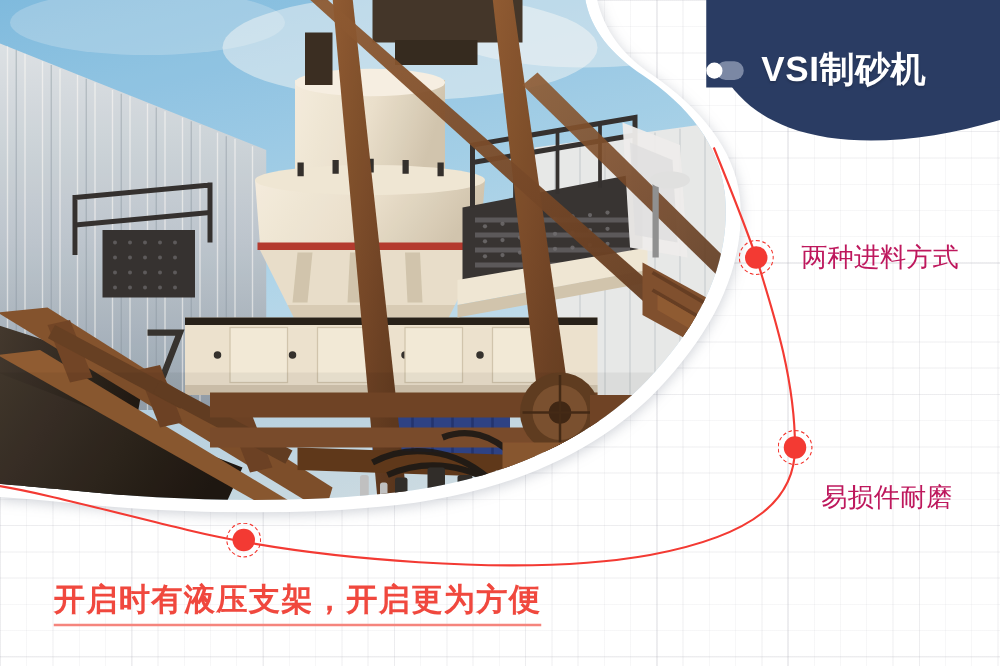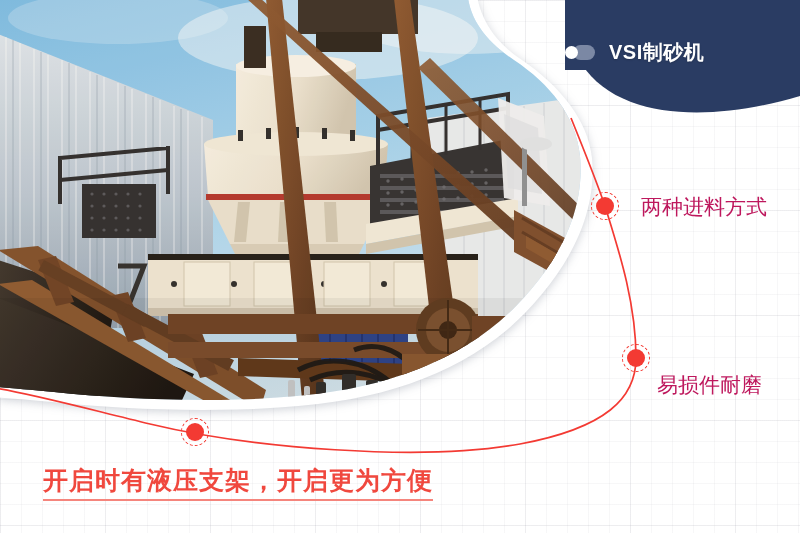--- a/index.html
+++ b/index.html
@@ -60,33 +60,33 @@
   }
   .title-bullet .pill{
     position:absolute; left:8px; top:0; width:22px; height:15px;
     border-radius:8px; background:#7b88a4;
   }
   .title-bullet .dot{
     position:absolute; left:0; top:1px; width:13px; height:13px;
     border-radius:50%; background:#ffffff;
   }
   .title-text{
-    color:#fff; font-size:20px; font-weight:bold; letter-spacing:.5px;
+    color:#fff; font-size:28px; font-weight:bold; letter-spacing:.5px;
     white-space:nowrap; line-height:1;
     text-shadow:0 1px 2px rgba(0,0,0,.18);
   }
 
   
   .feature{
     position:absolute; z-index:8;
     color:#be185d; font-size:21px; line-height:1.55; white-space:nowrap;
   }
   .feature.f1{ left:641px; top:191px; }
   .feature.f2{ left:657px; top:345px; }
-  .feature.f3{ left:657px; top:369px; }
+  .feature.f3{ left:657px; top:383px; }
 
   
   .caption{
     position:absolute; z-index:8; left:43px; top:467px;
     color:var(--red2,#f0483e); font-size:25px; font-weight:bold;
     letter-spacing:1px; white-space:nowrap; line-height:1.1;
     padding-bottom:4px;
     border-bottom:2px solid #f5857d;
   }
 </style>

